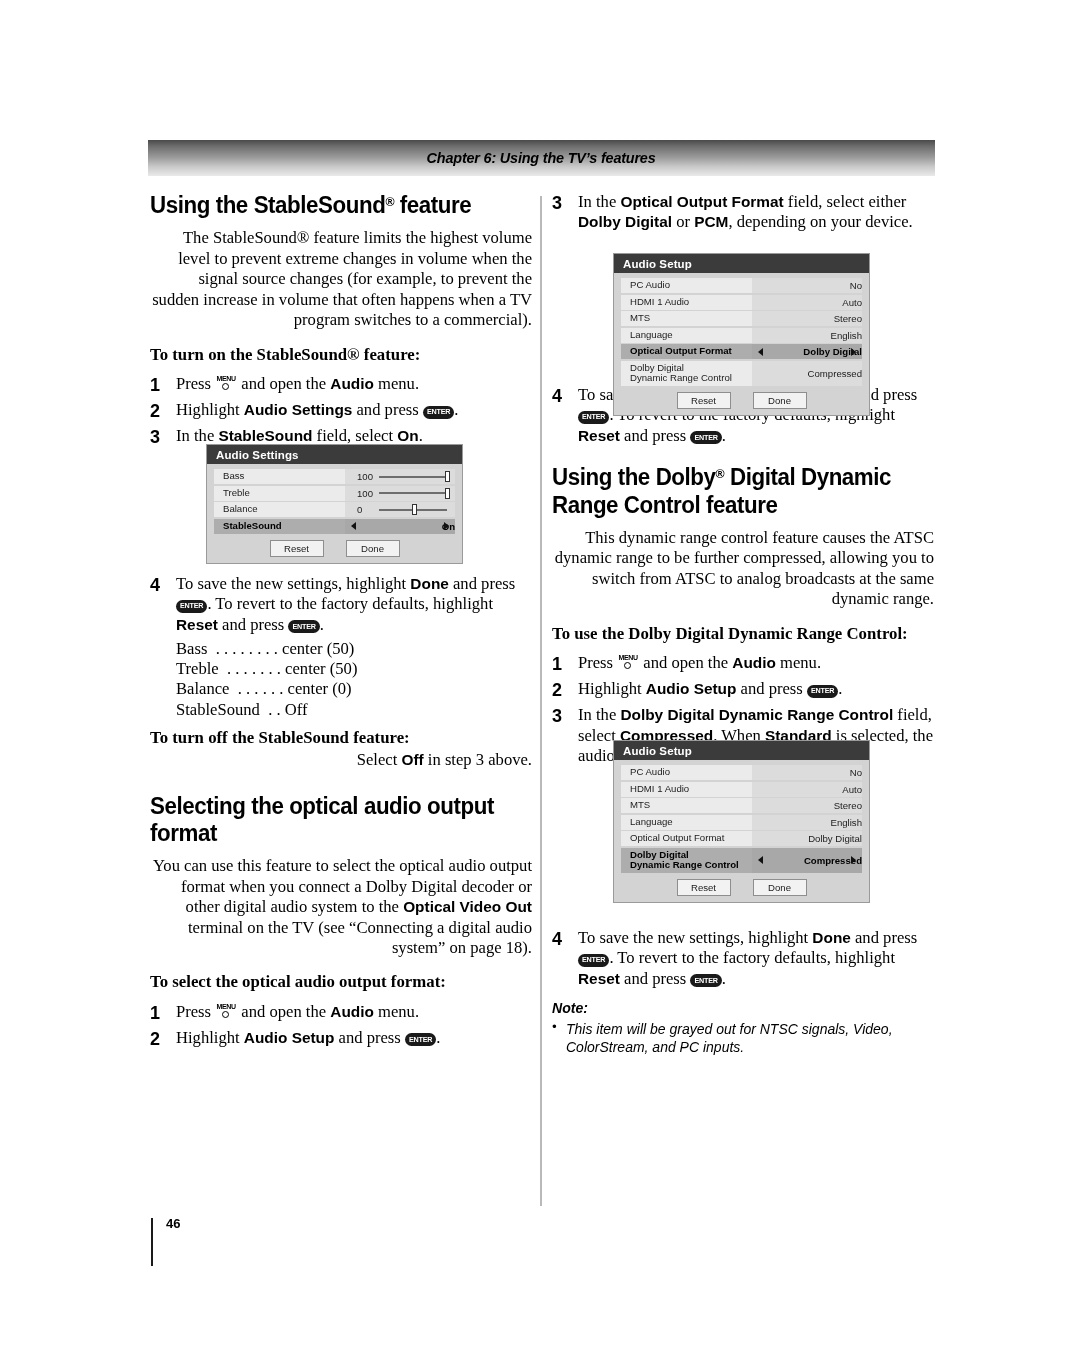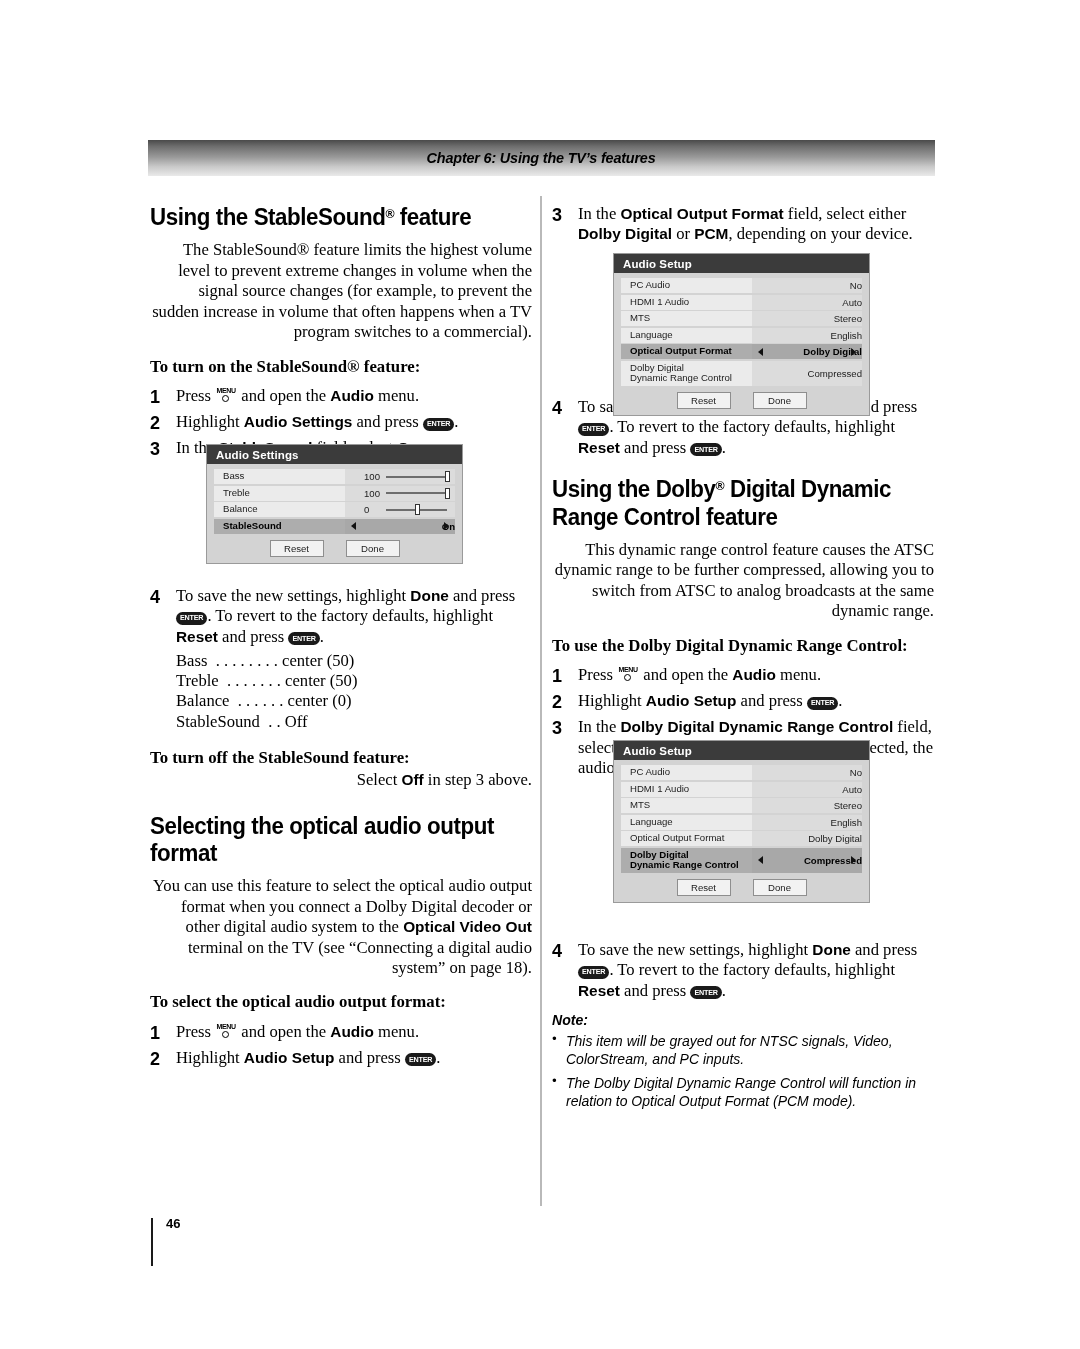--- a/index.html
+++ b/index.html
@@ -67,21 +67,21 @@
     left: 166px;
     top: 1216px;
     font-family: "Liberation Sans", sans-serif;
     font-weight: bold;
     font-size: 13px;
   }
 
   
   .col {
     position: absolute;
-    top: 204px;
+    top: 192px;
     width: 382px;
   }
   .col-left { left: 150px; }
   .col-right { left: 552px; }
 
   
   h1.sec-title {
     font-family: "Liberation Sans", sans-serif;
     font-weight: bold;
     font-size: 23.5px;
@@ -314,21 +314,21 @@
   }
   .arr-r {
     right: 6px;
     border-top: 4px solid transparent;
     border-bottom: 4px solid transparent;
     border-left: 5px solid #111;
   }
   
   .osd-value.slider {
     justify-content: flex-start;
-    padding-left: 19px;
+    padding-left: 12px;
   }
   .sl-num {
     width: 22px;
     text-align: left;
     font-size: 9.6px;
   }
   .sl-track {
     position: relative;
     flex: 1;
     height: 15px;
@@ -433,21 +433,21 @@
     </div>
 
 
     <div class="factory">
       <div class="factory-row"><span class="factory-label">Bass</span><span class="factory-dots">  . . . . . . . .</span><span style="white-space:pre"> </span><span class="factory-val">center (50)</span></div>
       <div class="factory-row"><span class="factory-label">Treble</span><span class="factory-dots">  . . . . . . .</span><span style="white-space:pre"> </span><span class="factory-val">center (50)</span></div>
       <div class="factory-row"><span class="factory-label">Balance</span><span class="factory-dots">  . . . . . .</span><span style="white-space:pre"> </span><span class="factory-val">center (0)</span></div>
       <div class="factory-row"><span class="factory-label">StableSound</span><span class="factory-dots">  . .</span><span style="white-space:pre"> </span><span class="factory-val">Off</span></div>
     </div>
 
-    <h2 class="sub" style="margin-top:16px;margin-bottom:2px">To turn off the StableSound feature:</h2>
+    <h2 class="sub" style="margin-top:8px;margin-bottom:2px">To turn off the StableSound feature:</h2>
     <p class="body"><span>Select </span><span class="b">Off</span><span> in step 3 above.</span></p>
 
     <h1 class="sec-title" style="margin-top:22px">Selecting the optical audio output format</h1>
 
     <p class="body"><span>You can use this feature to select the optical audio output format when you connect a Dolby Digital decoder or other digital audio system to the </span><span class="b">Optical Video Out</span><span> terminal on the TV (see “Connecting a digital audio system” on page 18).</span></p>
 
     <h2 class="sub">To select the optical audio output format:</h2>
 
     <div class="step">
       <div class="step-num">1</div>
@@ -499,21 +499,20 @@
     <div style="height:157px"></div>
 
     <div class="step">
       <div class="step-num">4</div>
       <div class="step-text"><span>To save the new settings, highlight </span><span class="b">Done</span><span> and press </span><span class="enter-icon">ENTER</span><span>. To revert to the factory defaults, highlight </span><span class="b">Reset</span><span> and press </span><span class="enter-icon">ENTER</span><span>.</span></div>
     </div>
 
     <div class="note" style="margin-bottom:2px"><span class="lbl">Note:</span></div>
     <ul class="note-list">
       <li>This item will be grayed out for NTSC signals, Video, ColorStream, and PC inputs.</li>
-      <li>The Dolby Digital Dynamic Range Control will function in relation to Optical Output Format (PCM mode).</li>
     </ul>
 
   </div>
 
   <div class="osd-wrap-left">
     <div class="osd">
       <div class="osd-title">Audio Settings</div>
       <div class="osd-rows">
 
         <div class="osd-row">

